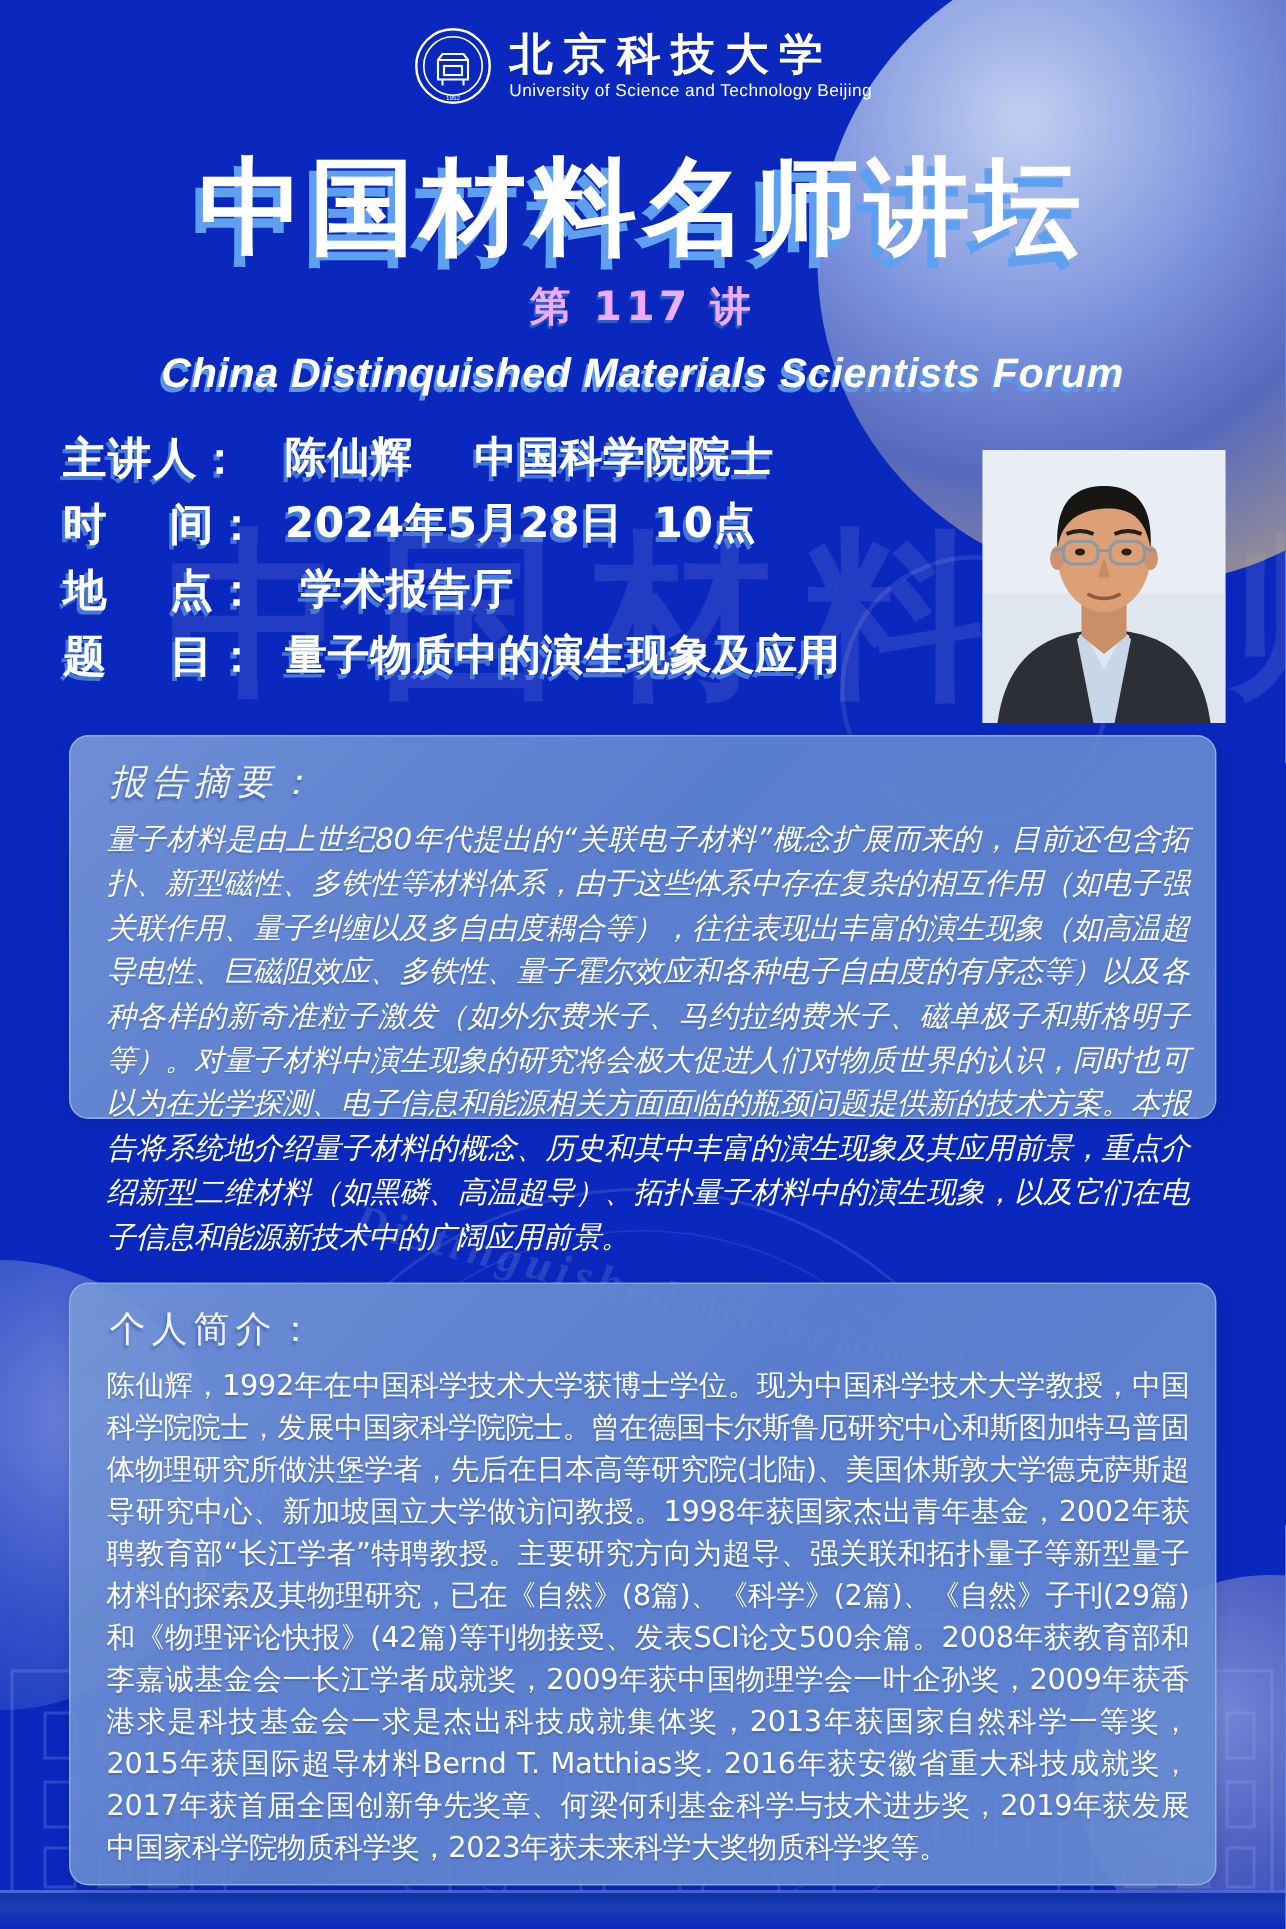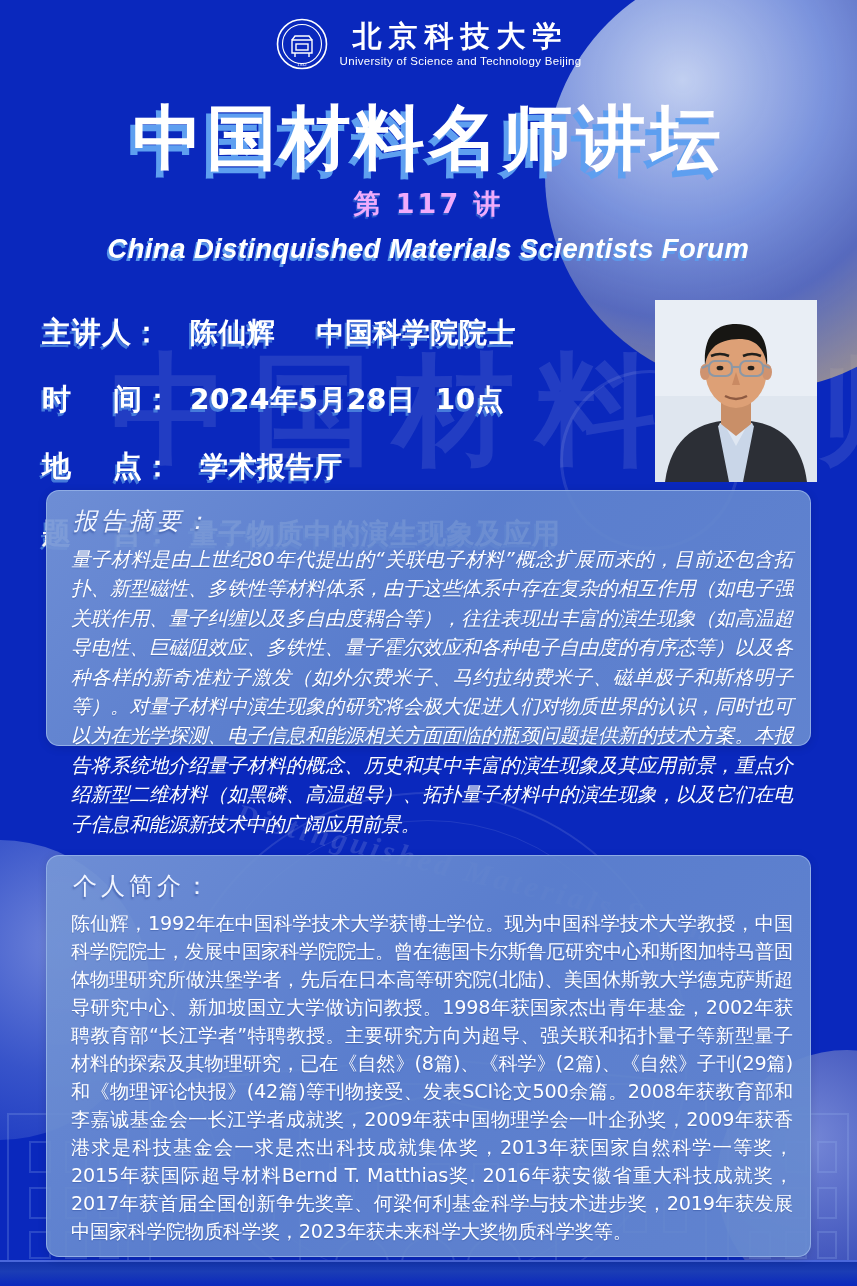--- a/index.html
+++ b/index.html
@@ -99,21 +99,21 @@
     background: linear-gradient(180deg,#1333a8 0%, #1b3db5 40%, #0a28bd 100%);
     border-top: 2px solid rgba(150,180,255,0.45);
   }
 
   
   .logo-row {
     position: absolute; left:0; top: 18px; width: 857px;
     display:flex; justify-content:center; align-items:center; gap:12px;
   }
   .logo-seal { width: 52px; height: 52px; }
-  .logo-text { display:flex; flex-direction:column; align-items:center; }
+  .logo-text { display:flex; flex-direction:column; align-items:flex-start; }
   .logo-cn {
     color:#fff; font-size: 29px; font-weight: 700; letter-spacing: 7px;
     font-family: "DejaVu Sans", sans-serif; line-height: 1.05;
     white-space: nowrap;
   }
   .logo-en {
     color:#fff; font-size: 11.5px; letter-spacing: 0.3px; margin-top: 3px;
     font-family: "Liberation Sans", sans-serif; white-space: nowrap;
   }
 
@@ -139,24 +139,23 @@
     text-shadow: -2px 3px 0 rgba(92,155,236,0.95);
     white-space: nowrap;
   }
 
   
   .info {
     position:absolute; left: 42px; top: 286px; width: 600px;
     color:#ffffff;
   }
   .info-row {
-    display:flex; align-items:center;
+    display:flex; align-items:flex-start;
     margin-bottom: 4px;
     text-shadow: -2px 3px 0 rgba(74,130,222,0.9);
-    margin-top: 27px;
   }
   .info-label {
     width: 148px; flex: 0 0 148px;
     font-size: 29px; font-weight: 700; letter-spacing: 1px;
     font-family: "DejaVu Sans", sans-serif;
     white-space: pre;
   }
   .info-value {
     font-size: 28px; font-weight: 700; letter-spacing: 0.5px;
     font-family: "DejaVu Sans", sans-serif;

